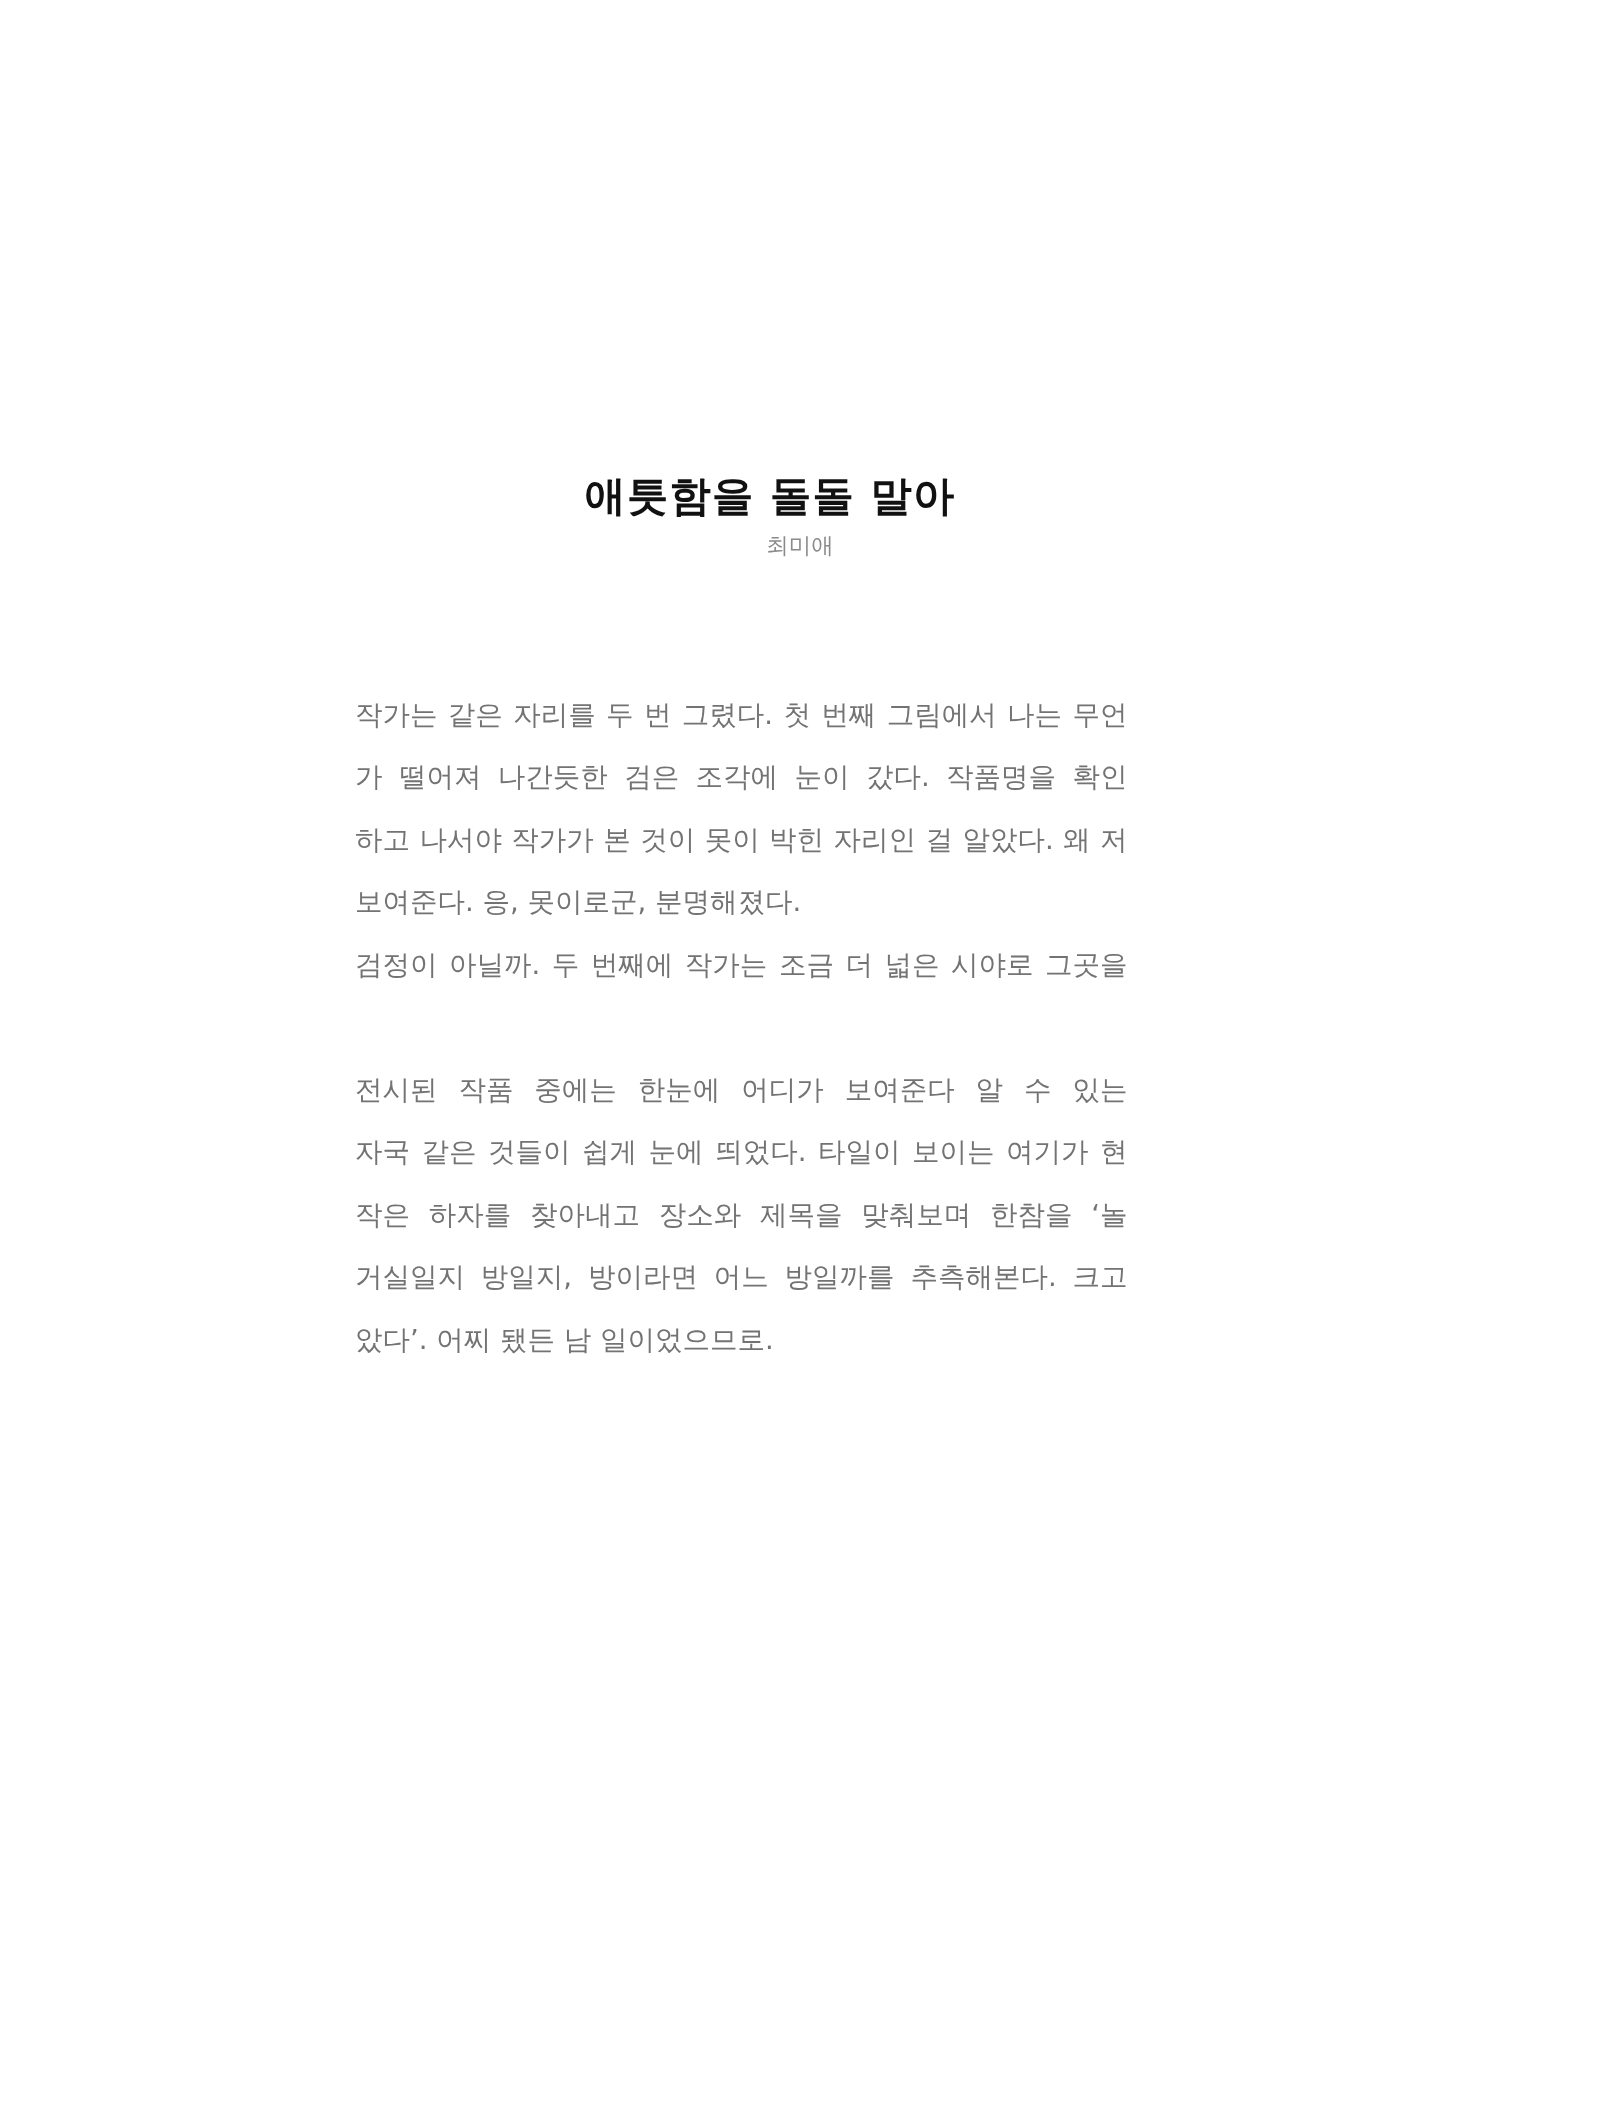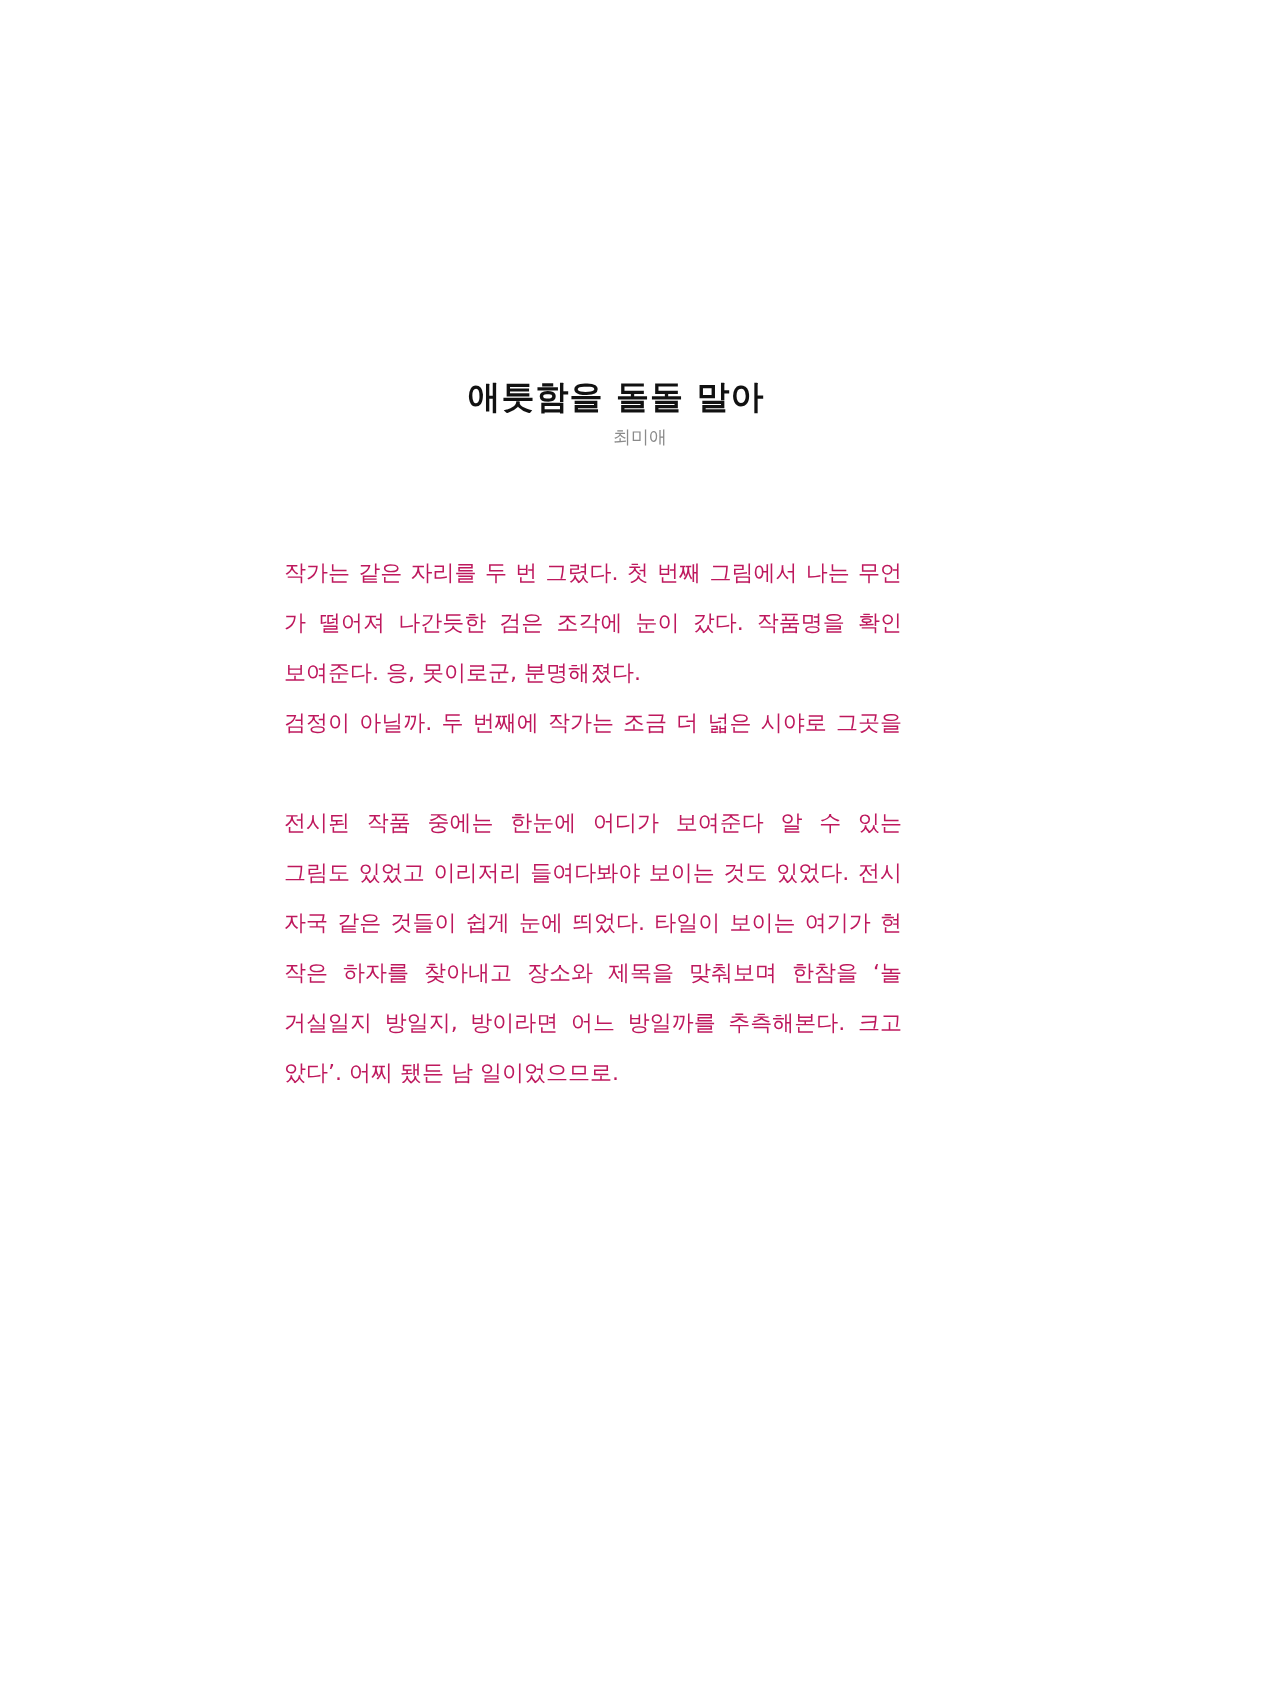--- a/index.html
+++ b/index.html
@@ -48,21 +48,21 @@
       position: absolute;
       top: 548px;
       left: 284px;
       width: 618px;
     }
     .para {
       margin: 0 0 50px 0;
       font-family: "DejaVu Sans", "Liberation Sans", sans-serif;
       font-size: 22px;
       line-height: 50px;
-      color: #be185d;
+      color: #737373;
       text-align: justify;
       text-align-last: left;
       word-break: keep-all;
     }
     .line {
       display: block;
       text-align: justify;
       text-align-last: justify;
       white-space: nowrap;
       height: 50px;
@@ -76,27 +76,27 @@
 <body>
 
 <div class="page">
   <h1 class="title">애틋함을 돌돌 말아</h1>
   <div class="author">최미애</div>
 
   <div class="body">
     <p class="para">
       <span class="line">작가는 같은 자리를 두 번 그렸다. 첫 번째 그림에서 나는 무언</span>
       <span class="line">가 떨어져 나간듯한 검은 조각에 눈이 갔다. 작품명을 확인</span>
+      <span class="line">하고 나서야 작가가 본 것이 못이 박힌 자리인 걸 알았다. 왜 저</span>
       <span class="line last">보여준다. 응, 못이로군, 분명해졌다.</span>
       <span class="line">검정이 아닐까. 두 번째에 작가는 조금 더 넓은 시야로 그곳을</span>
     </p>
 
     <p class="para">
       <span class="line">전시된 작품 중에는 한눈에 어디가 보여준다 알 수 있는</span>
-      <span class="line">그림도 있었고 이리저리 들여다봐야 보이는 것도 있었다. 전시</span>
       <span class="line">자국 같은 것들이 쉽게 눈에 띄었다. 타일이 보이는 여기가 현</span>
       <span class="line">작은 하자를 찾아내고 장소와 제목을 맞춰보며 한참을 ‘놀</span>
       <span class="line">거실일지 방일지, 방이라면 어느 방일까를 추측해본다. 크고</span>
       <span class="line last">았다’. 어찌 됐든 남 일이었으므로.</span>
     </p>
 
   </div>
 </div>
 
 </body></html>

